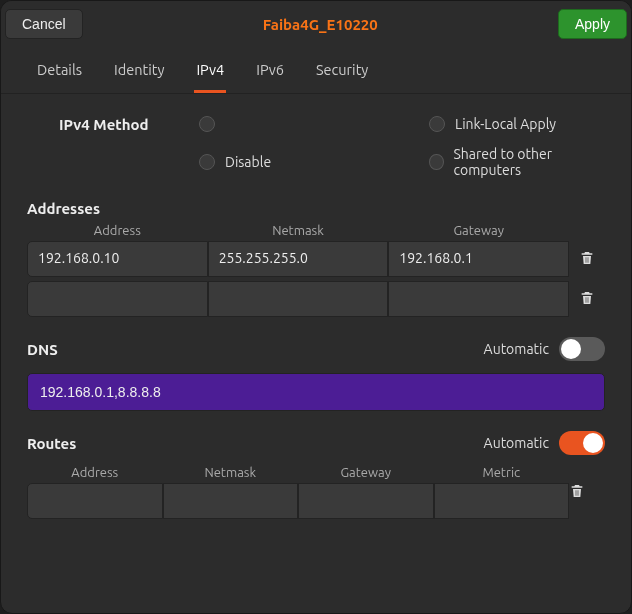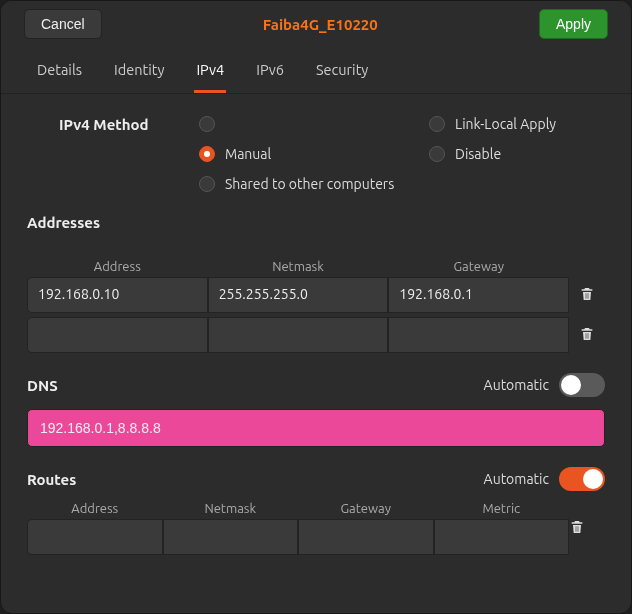--- a/index.html
+++ b/index.html
@@ -21,21 +21,21 @@
     height: 614px;
     border: 1px solid #181818;
     display: flex;
     flex-direction: column;
     overflow: hidden;
   }
   .titlebar {
     display: flex;
     align-items: center;
     justify-content: space-between;
-    padding: 8px 23px;
+    padding: 8px 4px;
     background: #2c2c2c;
   }
   .btn {
     background: #3a3a3a;
     border: 1px solid #232323;
     border-radius: 5px;
     color: #eee;
     padding: 6px 16px;
     font-size: 14px;
     cursor: pointer;
@@ -84,21 +84,21 @@
   .radio-opt { display: flex; align-items: center; gap: 10px; cursor: pointer; }
   .radio {
     width: 16px; height: 16px; border-radius: 50%;
     border: 1px solid #555; background: #3a3a3a;
     display: inline-flex; align-items: center; justify-content: center;
   }
   .radio.selected { border-color: #e95420; background: #e95420; }
   .radio.selected::after {
     content:""; width:6px; height:6px; border-radius:50%; background:#fff;
   }
-  .section-title { font-weight: 700; font-size: 15px; color:#eee; margin: 14px 0 24px 0;}
+  .section-title { font-weight: 700; font-size: 15px; color:#eee; margin: 14px 0 2px 0;}
   .row-flex { display:flex; align-items:center; justify-content:space-between; margin: 20px 0 6px 0;}
   .addr-table { width: 100%; }
   .addr-head { display: grid; grid-template-columns: 1fr 1fr 1fr 36px; text-align:center; color:#aaa; font-size:13px; padding: 4px 0;}
   .addr-row { display: grid; grid-template-columns: 1fr 1fr 1fr 36px; }
   .addr-row .cell {
     background: #3a3a3a;
     border: 1px solid #232323;
     padding: 8px 10px;
     color:#eee;
     font-size: 14px;
@@ -106,21 +106,21 @@
   }
   .addr-row .cell:first-child { border-top-left-radius:5px; border-bottom-left-radius:5px;}
   .addr-row .iconcell {
     display:flex; align-items:center; justify-content:center;
     cursor:pointer;
   }
   .addr-row + .addr-row { margin-top: 4px; }
   .trash svg { width:16px; height:16px; fill:#ddd; }
   .dns-input {
     width:100%;
-    background:#ec4899;
+    background:#4c1d95;
     border:1px solid #232323;
     border-radius:5px;
     padding:10px 12px;
     color:#eee;
     font-size:14px;
     margin-top:6px;
   }
   .hint { color:#888; font-size:12.5px; margin-top:6px; }
   .toggle-wrap { display:flex; align-items:center; gap:10px;}
   .toggle {
@@ -164,24 +164,20 @@
 
     <div class="method-row">
       <div class="method-label">IPv4 Method</div>
       <div class="radio-grid">
         <div class="radio-opt">
           <span class="radio"></span>
         </div>
         <div class="radio-opt">
           <span class="radio"></span>
           <span>Link-Local Apply</span>
-        </div>
-        <div class="radio-opt">
-          <span class="radio selected"></span>
-          <span>Manual</span>
         </div>
         <div class="radio-opt">
           <span class="radio"></span>
           <span>Disable</span>
         </div>
         <div class="radio-opt">
           <span class="radio"></span>
           <span>Shared to other computers</span>
         </div>
       </div>

